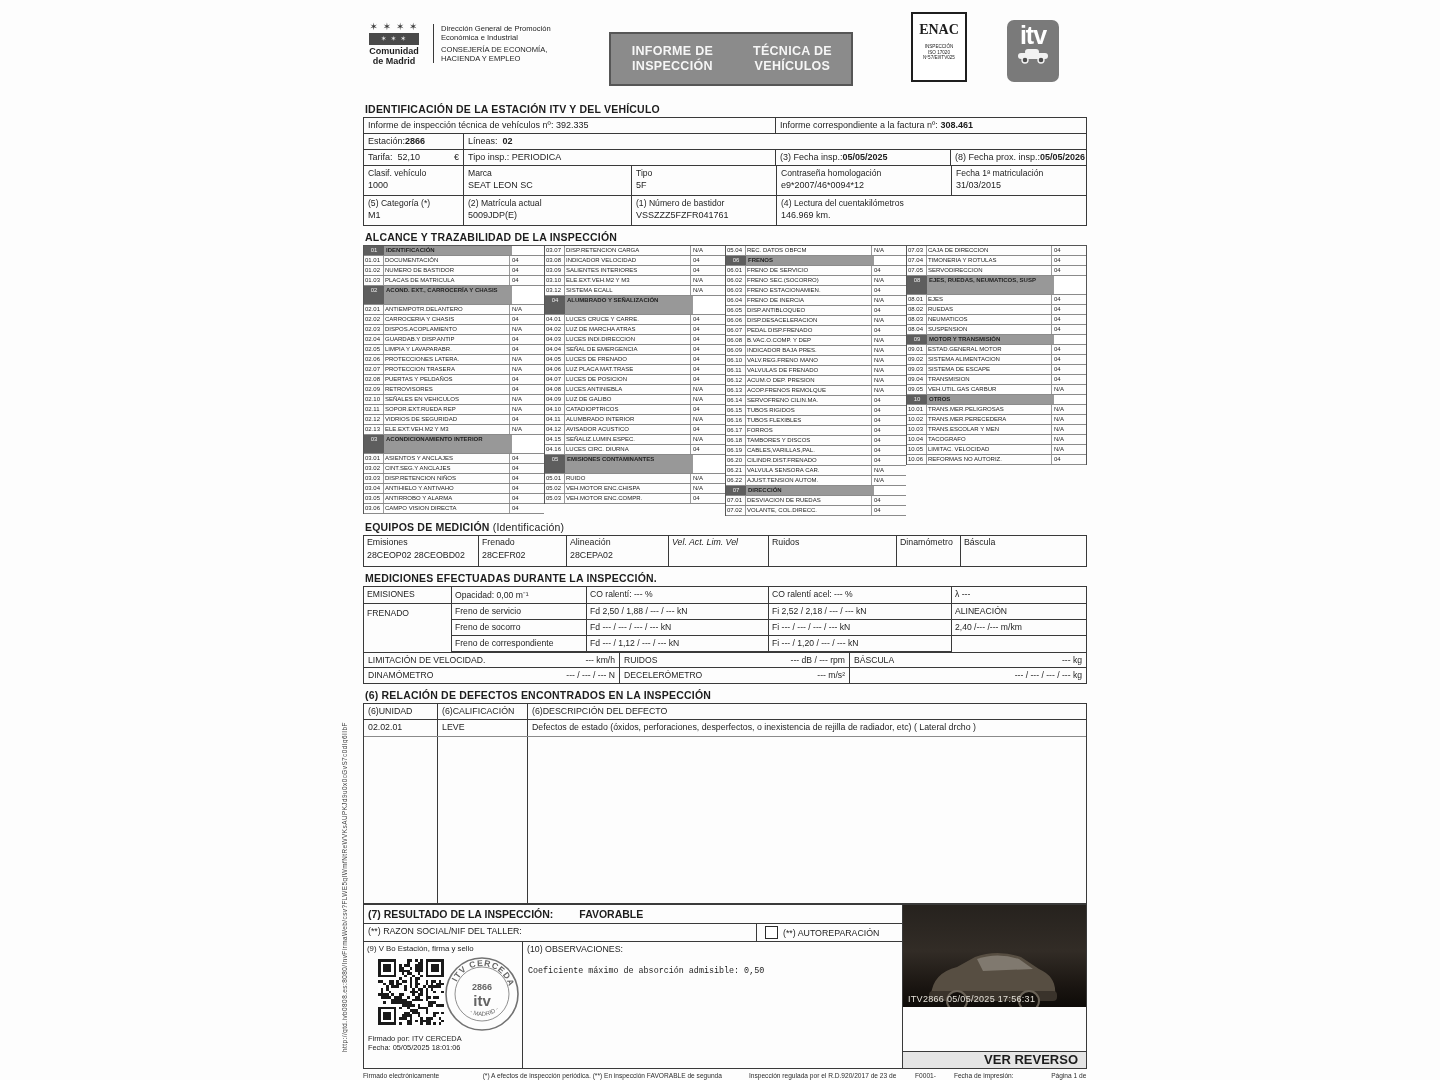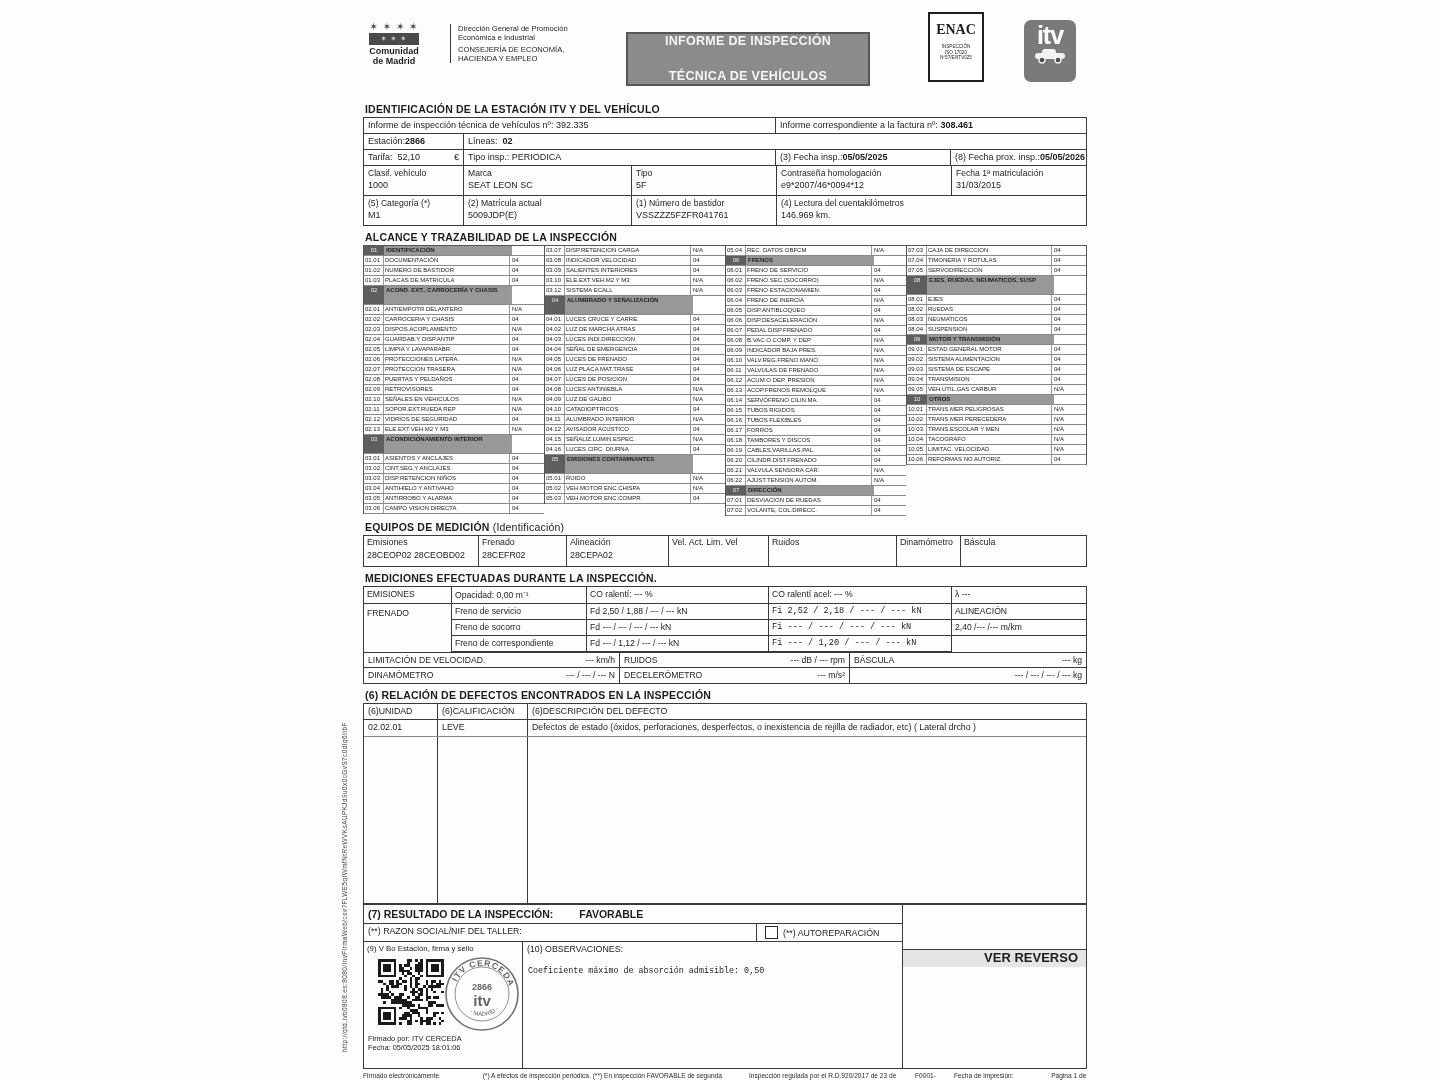--- a/index.html
+++ b/index.html
@@ -10,25 +10,25 @@
     -webkit-font-smoothing:antialiased;
   }
   .doc{position:absolute;left:363px;top:12px;width:724px;}
 
   
   .hdr{display:flex;height:86px;align-items:flex-start;}
   .logo-wrap{width:62px;margin-top:10px;text-align:center;}
   .stars-top{color:#3c3c3c;font-size:10px;letter-spacing:1px;line-height:10px;}
   .flagband{background:#4a4a4a;color:#e8e8e8;font-size:7px;letter-spacing:1px;height:12px;line-height:12px;margin:1px 6px 2px;}
   .logo-cap{font-weight:bold;font-size:9px;line-height:9.5px;}
-  .dept{width:142px;margin-left:25px;margin-top:12px;border-left:1px solid #3a3a3a;padding-left:7px;font-size:7.6px;line-height:9px;}
+  .dept{width:142px;margin-left:8px;margin-top:12px;border-left:1px solid #3a3a3a;padding-left:7px;font-size:7.6px;line-height:9px;}
   .dept .b{margin-top:3px;}
   .title-box{width:240px;height:50px;margin-left:26px;margin-top:20px;background:#8b8b8b;border:2px solid #565656;
     color:#f6f6f6;font-weight:bold;font-size:12.5px;line-height:15px;letter-spacing:.3px;
-    display:flex;flex-direction:column;justify-content:space-between;align-items:center;text-align:center;}
+    display:flex;justify-content:center;align-items:center;text-align:center;}
   .enac-box{width:52px;height:66px;border:2px solid #1e1e1e;margin-left:58px;margin-top:0;text-align:center;background:#fff;}
   .enac-t{font-family:"Liberation Serif",serif;font-weight:bold;font-size:14px;margin-top:8px;}
   .enac-s{font-size:4.6px;line-height:5.5px;margin-top:6px;color:#222;}
   .itv-box{width:52px;height:62px;background:#7a7a7a;border-radius:7px;margin-left:40px;margin-top:8px;color:#fff;text-align:center;}
   .itv-t{font-weight:bold;font-size:25px;line-height:26px;letter-spacing:-1px;margin-top:2px;}
 
   
   .sec-title{font-weight:bold;font-size:10.5px;margin:5px 0 2px 2px;letter-spacing:.2px;}
   .sec-title .norm{font-weight:normal;}
 
@@ -73,21 +73,21 @@
   .med-row1 .c1{width:88px;}
   .med-row1 .c2{width:135px;}
   .med-row1 .c3{width:182px;}
   .med-row1 .c4{width:182px;border-right:none;flex:1;}
   .med-fren{display:flex;height:48px;}
   .med-frlabel{width:88px;border-right:1px solid #3a3a3a;padding:4px 3px;box-sizing:border-box;}
   .med-frrows{flex:1;}
   .med-frrow{display:flex;height:16px;}
   .w-name{width:135px;}
   .w-f{width:182px;}
-  .med-frrow .w-f:last-child{border-right:none;flex:1;font-family:Liberation Mono, monospace;}
+  .med-frrow .w-f:last-child{border-right:none;flex:1;}
   .mr-cell{border-bottom:1px solid #3a3a3a;padding:2px 3px;box-sizing:border-box;}
   .mr1{height:17px;}.mr2,.mr3,.mr4{height:16px;}
   .mr4{border-bottom:none;}
   .lim-table{display:flex;flex-wrap:wrap;border:1px solid #3a3a3a;border-top:none;font-size:8.6px;}
   .lim-c{border-right:1px solid #3a3a3a;border-bottom:1px solid #3a3a3a;height:15px;box-sizing:border-box;padding:2px 4px;display:flex;justify-content:space-between;white-space:nowrap;overflow:hidden;}
   .lw1{width:256px;text-align:right;}.lw2{width:230px;}.lw3{width:236px;border-right:none;flex:1;}
   .lim-c.last{border-bottom:none;}
 
   
   .def-table{border:1px solid #3a3a3a;font-size:8.8px;}
@@ -710,21 +710,21 @@
         <div class="eq-v">28CEOP02  28CEOBD02</div>
       </div>
       <div class="eq-cell" style="width: 88px;">
         <div class="eq-h">Frenado</div>
         <div class="eq-v">28CEFR02</div>
       </div>
       <div class="eq-cell" style="width: 102px;">
         <div class="eq-h">Alineación</div>
         <div class="eq-v">28CEPA02</div>
       </div>
-      <div class="eq-cell" style="width: 100px;">
+      <div class="eq-cell" style="width: 100px; font-style: italic;">
         <div class="eq-h">Vel. Act. Lim. Vel</div>
         <div class="eq-v"></div>
       </div>
       <div class="eq-cell" style="width: 128px;">
         <div class="eq-h">Ruidos</div>
         <div class="eq-v"></div>
       </div>
       <div class="eq-cell" style="width: 64px;">
         <div class="eq-h">Dinamómetro</div>
         <div class="eq-v"></div>
@@ -1062,20 +1062,30 @@
             <div>Fecha: 05/05/2025 18:01:06</div>
           </div>
         </div>
         <div class="res-obs">
           <div class="olab">(10) OBSERVACIONES:</div>
           <div class="obs-text">Coeficiente máximo de absorción admisible: 0,50</div>
         </div>
       </div>
     </div>
     <div class="res-photo-col">
+      <div class="photo">
+        <svg width="150" height="78" viewBox="0 0 150 78">
+          <path d="M14 52 Q16 30 40 24 L58 14 Q80 6 104 14 L122 26 Q140 34 138 52 L14 52 Z" fill="#574e42"></path>
+          <path d="M60 16 Q80 9 102 16 L116 26 L66 28 Z" fill="#8b857a" opacity="0.8"></path>
+          <rect x="12" y="48" width="128" height="10" rx="4" fill="#3a332b"></rect>
+          <circle cx="40" cy="58" r="10" fill="#14100c" stroke="#6a6257" stroke-width="2"></circle>
+          <circle cx="112" cy="58" r="10" fill="#14100c" stroke="#6a6257" stroke-width="2"></circle>
+        </svg>
+        <div class="ts">ITV2866 05/05/2025 17:56:31</div>
+      </div>
       <div class="reverso">VER REVERSO</div>
     </div>
   </div>
 
   <div class="foot">
     <div class="sig2">
       <div>Firmado electrónicamente</div>
 
     </div>
     <div>(*) A efectos de inspección periódica. (**) En inspección FAVORABLE de segunda fase o posterior</div>

